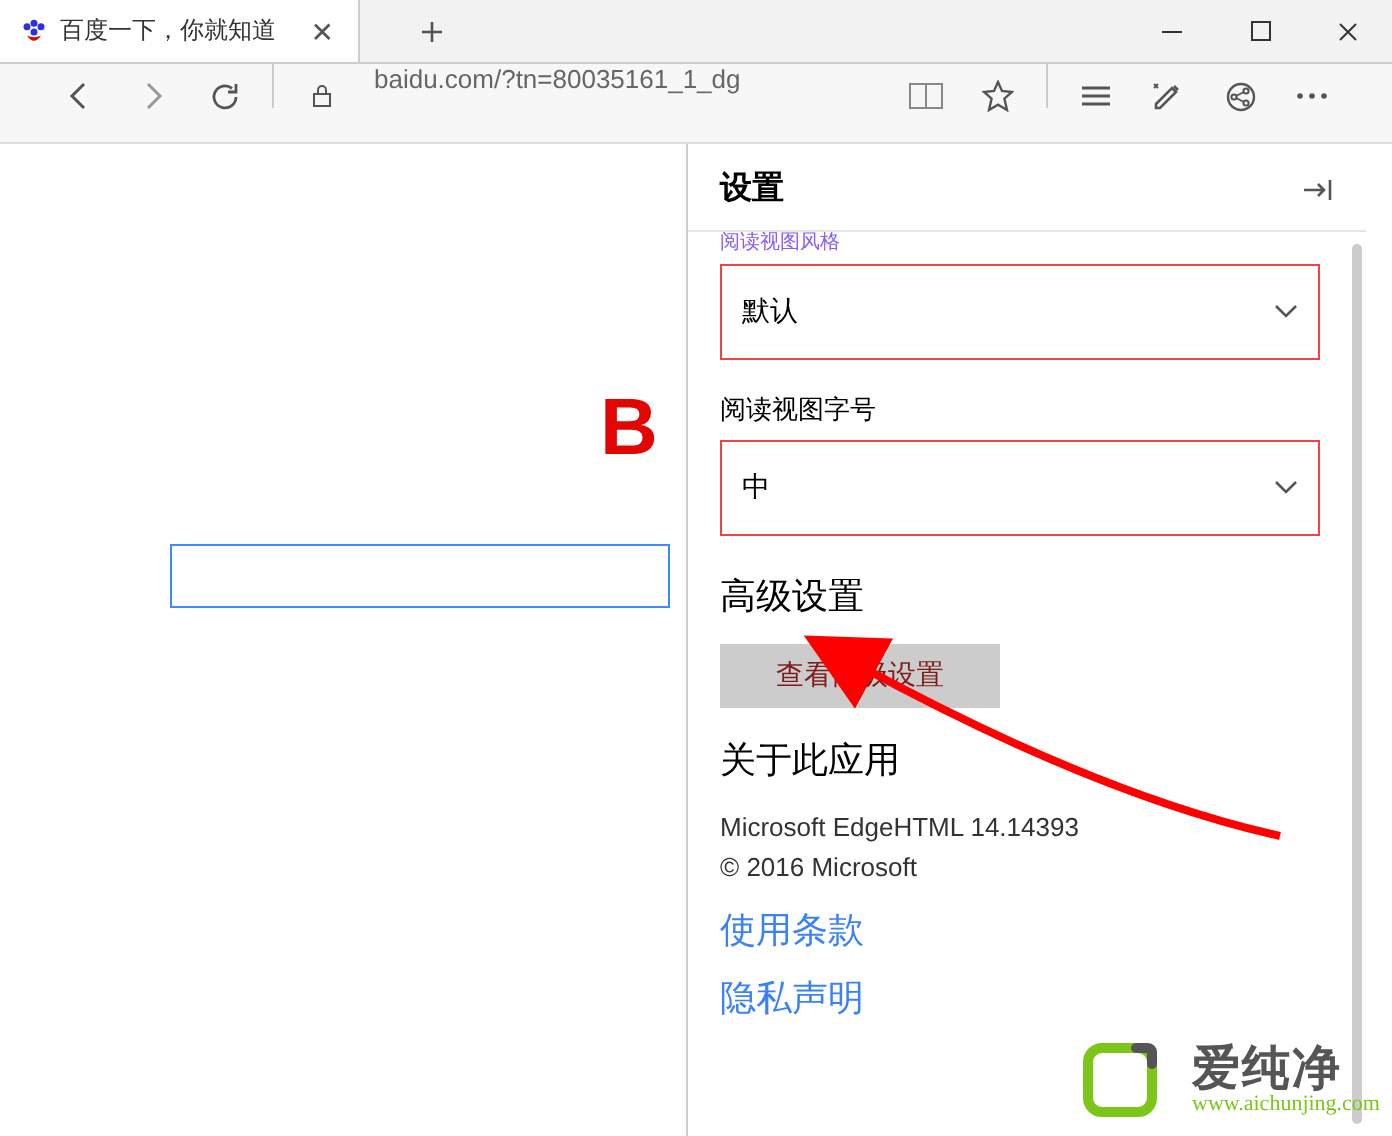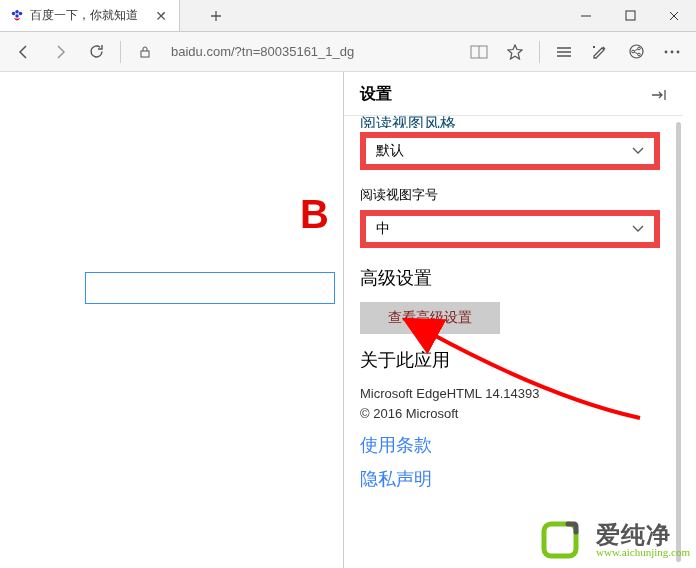--- a/index.html
+++ b/index.html
@@ -9,40 +9,40 @@
   .titlebar { height: 32px; background: #f2f2f2; display: flex; align-items: stretch; border-bottom: 1px solid #ccc; gap: 20px; }
   .tab { display: flex; align-items: center; background: #fff; border-right: 1px solid #ccc; padding: 0 10px; gap: 6px; min-width: 180px; }
   .tab .favicon { width: 14px; height: 14px; }
   .tab .title { font-size: 12px; color: #333; flex: 1; white-space: nowrap; overflow: hidden; text-overflow: ellipsis; }
   .tab .close { font-size: 14px; color: #555; padding: 0 2px; }
   .newtab { width: 32px; display: flex; align-items: center; justify-content: center; }
   .winctrls { margin-left: auto; display: flex; }
   .winctrls div { width: 44px; display: flex; align-items: center; justify-content: center; color: #333; }
 
   
-  .toolbar { height: 40px; background: #f7f7f7; display: flex; align-items: center; padding: 0 8px; gap: 4px; border-bottom: 1px solid #ddd; }
+  .toolbar { height: 40px; background: #f7f7f7; display: flex; padding: 0 24px; gap: 4px; border-bottom: 1px solid #ddd; }
   .tbtn { width: 32px; height: 32px; display: flex; align-items: center; justify-content: center; color: #555; border-radius: 2px; }
   .sep { width: 1px; height: 22px; background: #ccc; margin: 0 4px; }
   .url { flex: 1; font-size: 13px; color: #666; padding: 0 6px; white-space: nowrap; overflow: hidden; }
 
   
   .content { position: absolute; top: 72px; left: 0; right: 0; bottom: 0; background: #fff; }
   .baidu-logo { position: absolute; left: 300px; top: 120px; font-size: 40px; font-weight: 900; color: #e10602; }
   .search-box { position: absolute; left: 85px; top: 200px; width: 250px; height: 32px; border: 1px solid #3b8cff; background: #fff; }
 
   
   .panel { position: absolute; top: 72px; right: 13px; width: 340px; bottom: 0; background: #fff; border-left: 1px solid #ccc; display: flex; flex-direction: column; justify-content: space-between; }
   .panel-header { display: flex; align-items: center; justify-content: space-between; padding: 12px 16px 10px 16px; }
   .panel-header h2 { font-size: 16px; font-weight: 600; }
   .pin { color: #666; }
   .panel-body { flex: 1; overflow: hidden; padding: 0 16px 10px 16px; position: relative; border-top: 1px solid #e5e5e5; }
   .panel-scroll { position: absolute; right: 2px; top: 6px; bottom: 6px; width: 5px; background: #ccc; border-radius: 3px; }
 
-  .label-cut { font-size: 16px; color: #0c4a6e; margin-top: -2px; margin-bottom: 4px; overflow: hidden; height: 14px; }
-  .select { width: 300px; height: 38px; border: 6px solid #ef4444; display: flex; align-items: center; justify-content: space-between; padding: 0 10px; font-size: 14px; margin-bottom: 16px; }
+  .label-cut { font-size: 10px; color: #8b5cf6; margin-top: -2px; margin-bottom: 4px; overflow: hidden; height: 14px; }
+  .select { width: 300px; height: 48px; border: 1px solid #ef4444; display: flex; align-items: center; justify-content: space-between; padding: 0 10px; font-size: 14px; margin-bottom: 16px; }
   .label { font-size: 13px; margin-bottom: 6px; }
   .section-title { font-size: 18px; font-weight: 400; margin: 18px 0 12px 0; }
   .adv-btn { display: inline-block; background: #ccc; padding: 7px 28px; font-size: 14px; color: #7f1d1d; }
   .about p { font-size: 13px; color: #333; line-height: 1.5; }
   .link { color: #3b82f6; font-size: 18px; display: block; margin-top: 10px; }
 
   
   .arrow { position: absolute; pointer-events: none; z-index: 50; }
 
   

